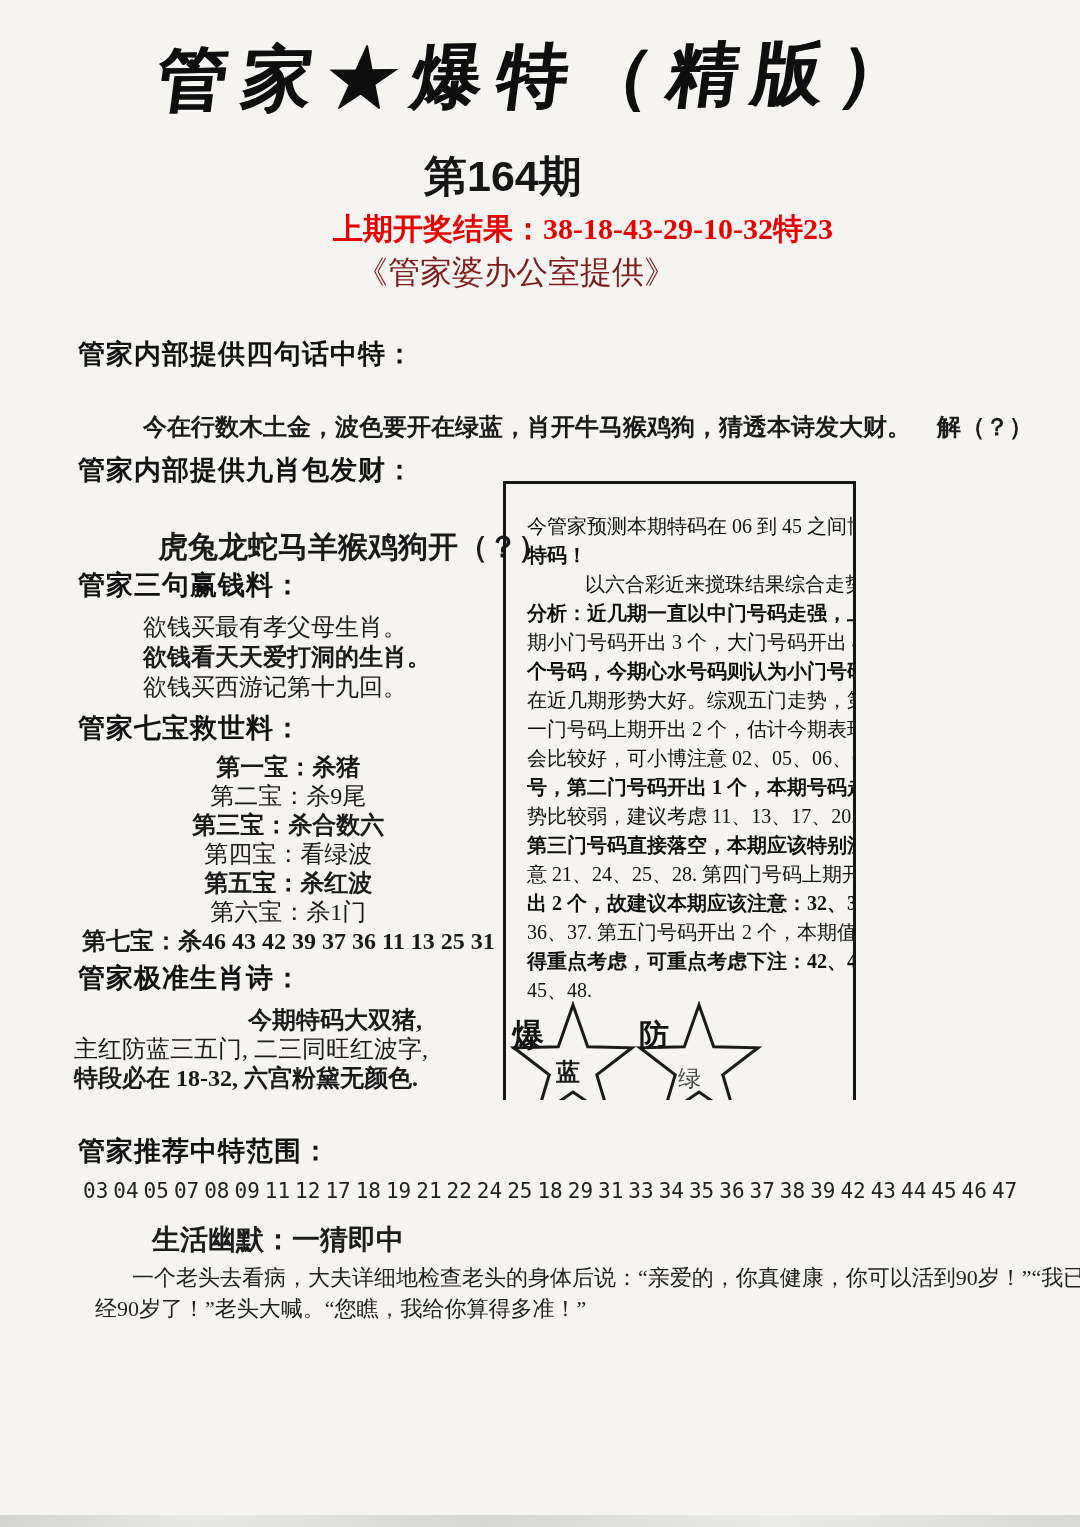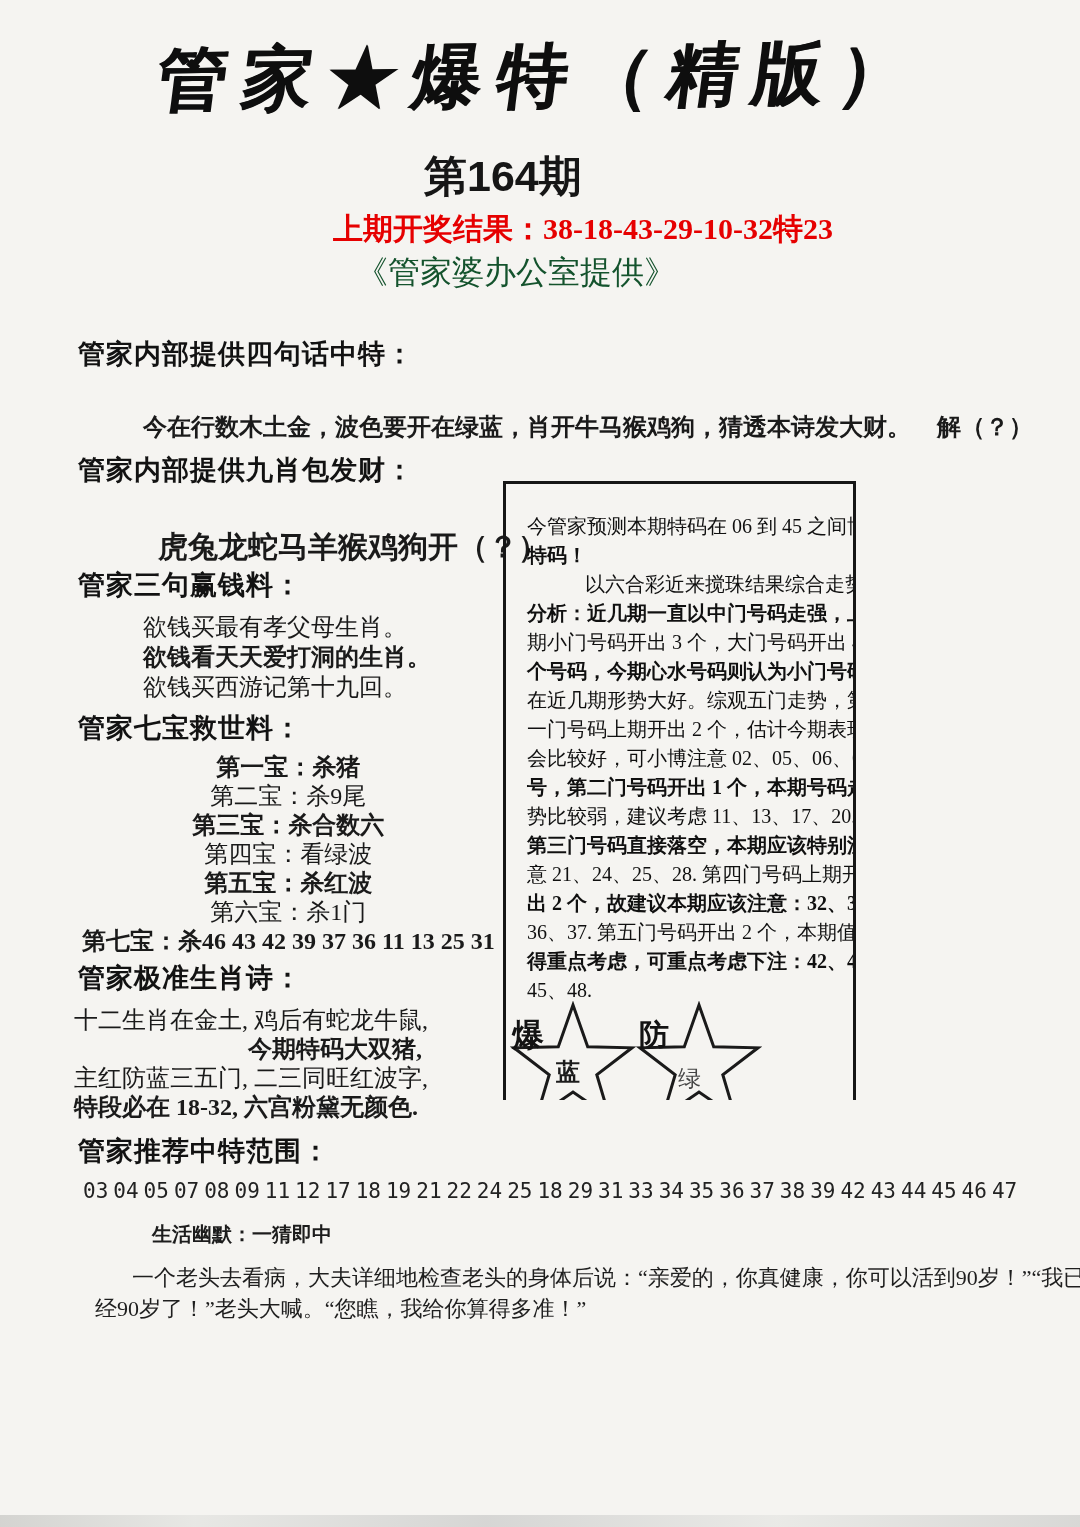--- a/index.html
+++ b/index.html
@@ -26,21 +26,21 @@
     text-shadow:1px 0 0 #0e0e0e;
   }
   .issue{
     top:148px;left:424px;font-size:43px;font-weight:bold;
     font-family:"Liberation Sans","DejaVu Sans",sans-serif;color:#161616;
   }
   .last-result{
     top:209px;left:333px;font-size:30px;font-weight:600;color:#e60000;
     font-family:Liberation Serif, serif;
   }
-  .provider{top:251px;left:356px;font-size:32px;color:#14532d;}
+  .provider{top:251px;left:356px;font-size:32px;color:#7f1d1d;}
   
   .h{font-size:27px;letter-spacing:1px;color:#121212;font-weight:600;}
   .h1{top:336px;left:78px;}
   .h2{top:452px;left:78px;text-align:right;}
   .h3{top:567px;left:78px;}
   .h4{top:710px;left:78px;}
   .h5{top:960px;left:78px;}
   .h6{top:1133px;left:78px;}
   .verse4{top:411px;left:143px;font-size:24px;font-weight:600;}
   .verse4 .sol{margin-left:26px;}
@@ -48,21 +48,21 @@
   .money{top:612px;left:143px;font-size:24px;line-height:30px;}
   .treasures{top:753px;left:82px;font-size:24px;line-height:29px;text-align:center;}
   .poem{top:1006px;left:74px;font-size:24px;line-height:29px;}
   .list .b{font-weight:700;}
   .numbers{
     top:1179px;left:83px;width:910px;display:flex;gap:5px;
     font-family:"DejaVu Sans Mono","Liberation Mono",monospace;
     font-size:21px;color:#222;
   }
   .humor-h{
-    top:1221px;left:152px;font-size:20px;font-weight:700;
+    top:1221px;left:152px;font-size:28px;font-weight:700;
     font-family:"Liberation Sans","DejaVu Sans",sans-serif;color:#1c1c1c;
   }
   .joke{top:1262px;left:95px;font-size:22px;line-height:31px;color:#1e1e1e;}
   .joke div:first-child{margin-left:37px;}
   
   .pbox{
     position:absolute;left:503px;top:481px;width:353px;height:619px;
     border-top:3px solid #161616;border-left:3px solid #161616;border-right:3px solid #161616;
     box-sizing:border-box;overflow:hidden;
   }
@@ -112,21 +112,20 @@
       <div>第二宝：杀9尾</div>
       <div class="b">第三宝：杀合数六</div>
       <div>第四宝：看绿波</div>
       <div class="b">第五宝：杀红波</div>
       <div>第六宝：杀1门</div>
       <div class="b">第七宝：杀46 43 42 39 37 36 11 13 25 31</div>
     </div>
 
   <div class="abs h h5">管家极准生肖诗：</div>
   <div class="abs poem list">
-      <div>十二生肖在金土, 鸡后有蛇龙牛鼠,</div>
       <div class="b" style="margin-left: 174px;">今期特码大双猪,</div>
       <div>主红防蓝三五门, 二三同旺红波字,</div>
       <div class="b">特段必在 18-32, 六宫粉黛无颜色.</div>
     </div>
 
   <div class="abs h h6">管家推荐中特范围：</div>
   <div class="abs numbers">
       <span class="b">03</span>
       <span class="b">04</span>
       <span class="b">05</span>

